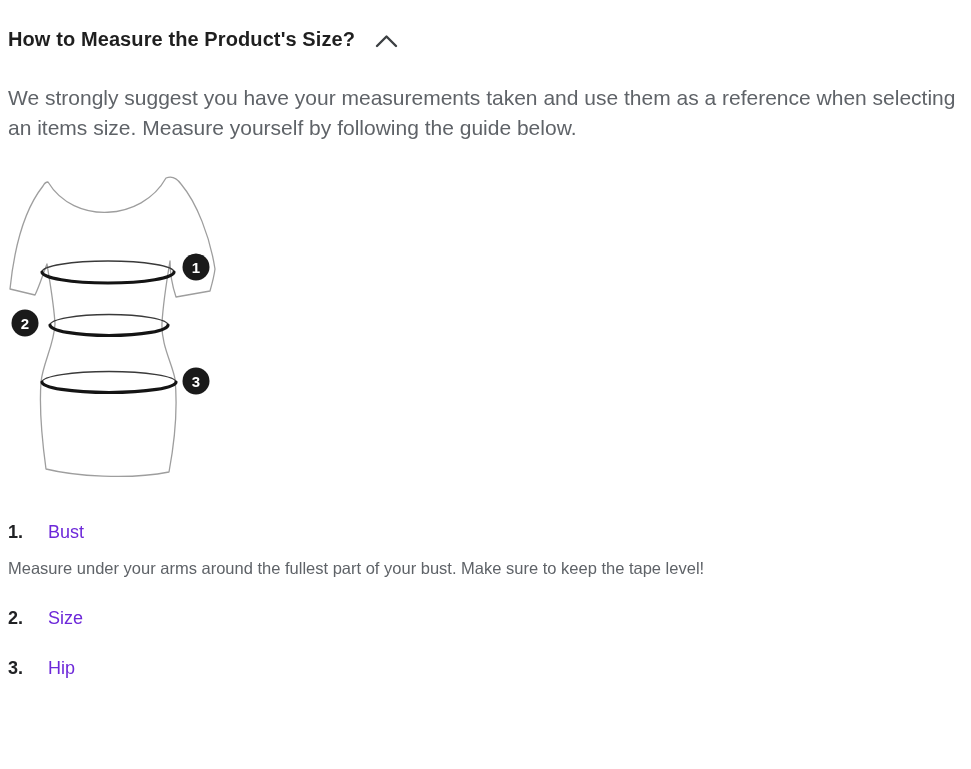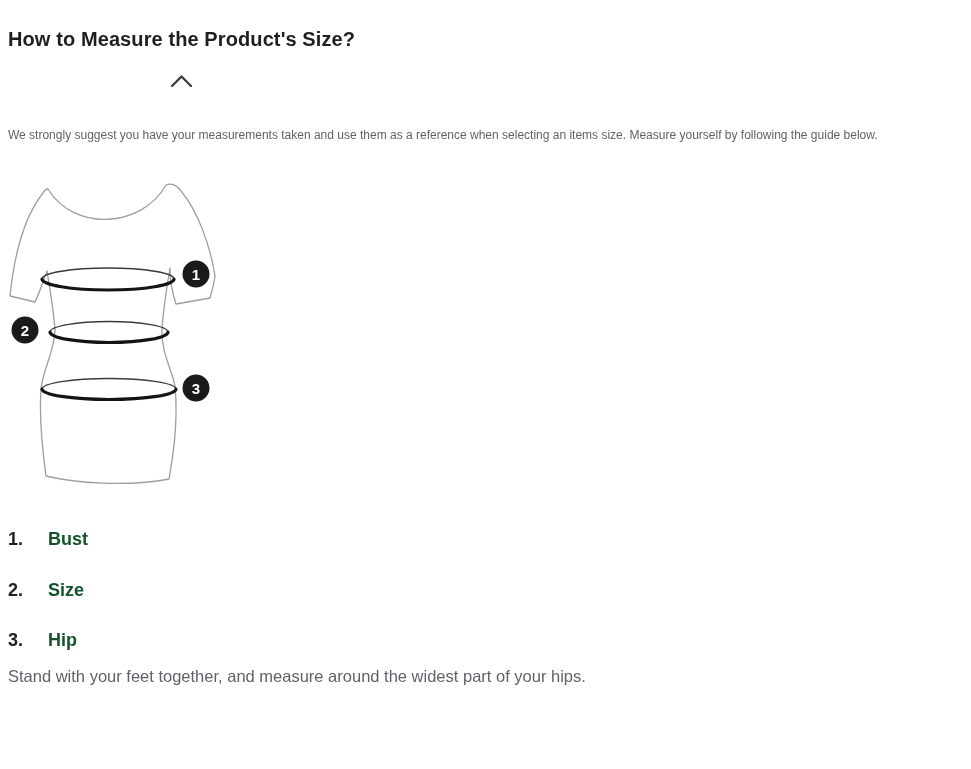--- a/index.html
+++ b/index.html
@@ -7,41 +7,41 @@
   body {
     width: 971px; height: 769px; overflow: hidden; position: relative;
     font-family: "Liberation Sans", "DejaVu Sans", sans-serif;
     color: #202124;
   }
   .page { width: 971px; height: 769px; position: relative; }
 
   .accordion-header {
     margin: 28px 8px 0 8px;
     display: flex; align-items: center; gap: 20px;
-    cursor: pointer; width: fit-content; flex-direction: column;
+    cursor: pointer; width: fit-content;
   }
   .accordion-title {
     font-size: 20px; font-weight: bold; color: #1f1f1f; letter-spacing: 0.1px;
   }
   .chevron { display: inline-flex; align-items: center; margin-top: 3px; }
 
   .intro {
     margin: 32px 8px 0 8px; max-width: 950px;
-    font-size: 12px; line-height: 30px; color: #5f6368;
+    font-size: 21px; line-height: 30px; color: #5f6368;
   }
 
   .diagram-wrap { margin: 22px 0 0 4px; }
 
   .measure-section-heading {
     margin: 0 8px 0 8px;
     display: flex; align-items: baseline;
     font-size: 18px; line-height: 24px;
   }
   .measure-number { font-weight: bold; color: #202124; width: 40px; flex: 0 0 40px; }
-  .measure-label  { font-weight: bold; color: #14532d; }
+  .measure-label  { font-weight: normal; color: #6d28d9; }
   .measure-desc {
     margin: 13px 8px 0 8px; max-width: 950px;
     font-size: 16.5px; line-height: 22px; color: #5f6368;
   }
   .mt-s1 { margin-top: 21px; }
   .mt-s2 { margin-top: 27px; }
   .mt-s3 { margin-top: 26px; }
 </style>
 </head>
 <body>
@@ -108,25 +108,25 @@
         <circle cx="192" cy="216" r="13.5" fill="#1a1a1a"></circle>
         <text x="192" y="221.5" text-anchor="middle" font-family="Liberation Sans, DejaVu Sans, sans-serif" font-size="15" font-weight="bold" fill="#ffffff">3</text>
       </g>
     </svg>
   </div>
 
   <div class="measure-section-heading mt-s1">
     <span class="measure-number">1.</span>
     <span class="measure-label">Bust</span>
   </div>
+  <p class="measure-desc">Measure under your arms around the fullest part of your bust. Make sure to keep the tape level!</p>
 
   <div class="measure-section-heading mt-s2">
     <span class="measure-number">2.</span>
     <span class="measure-label">Size</span>
   </div>
 
   <div class="measure-section-heading mt-s3">
     <span class="measure-number">3.</span>
     <span class="measure-label">Hip</span>
   </div>
-  <p class="measure-desc">Stand with your feet together, and measure around the widest part of your hips.</p>
 
 </div>
 
 </body></html>

